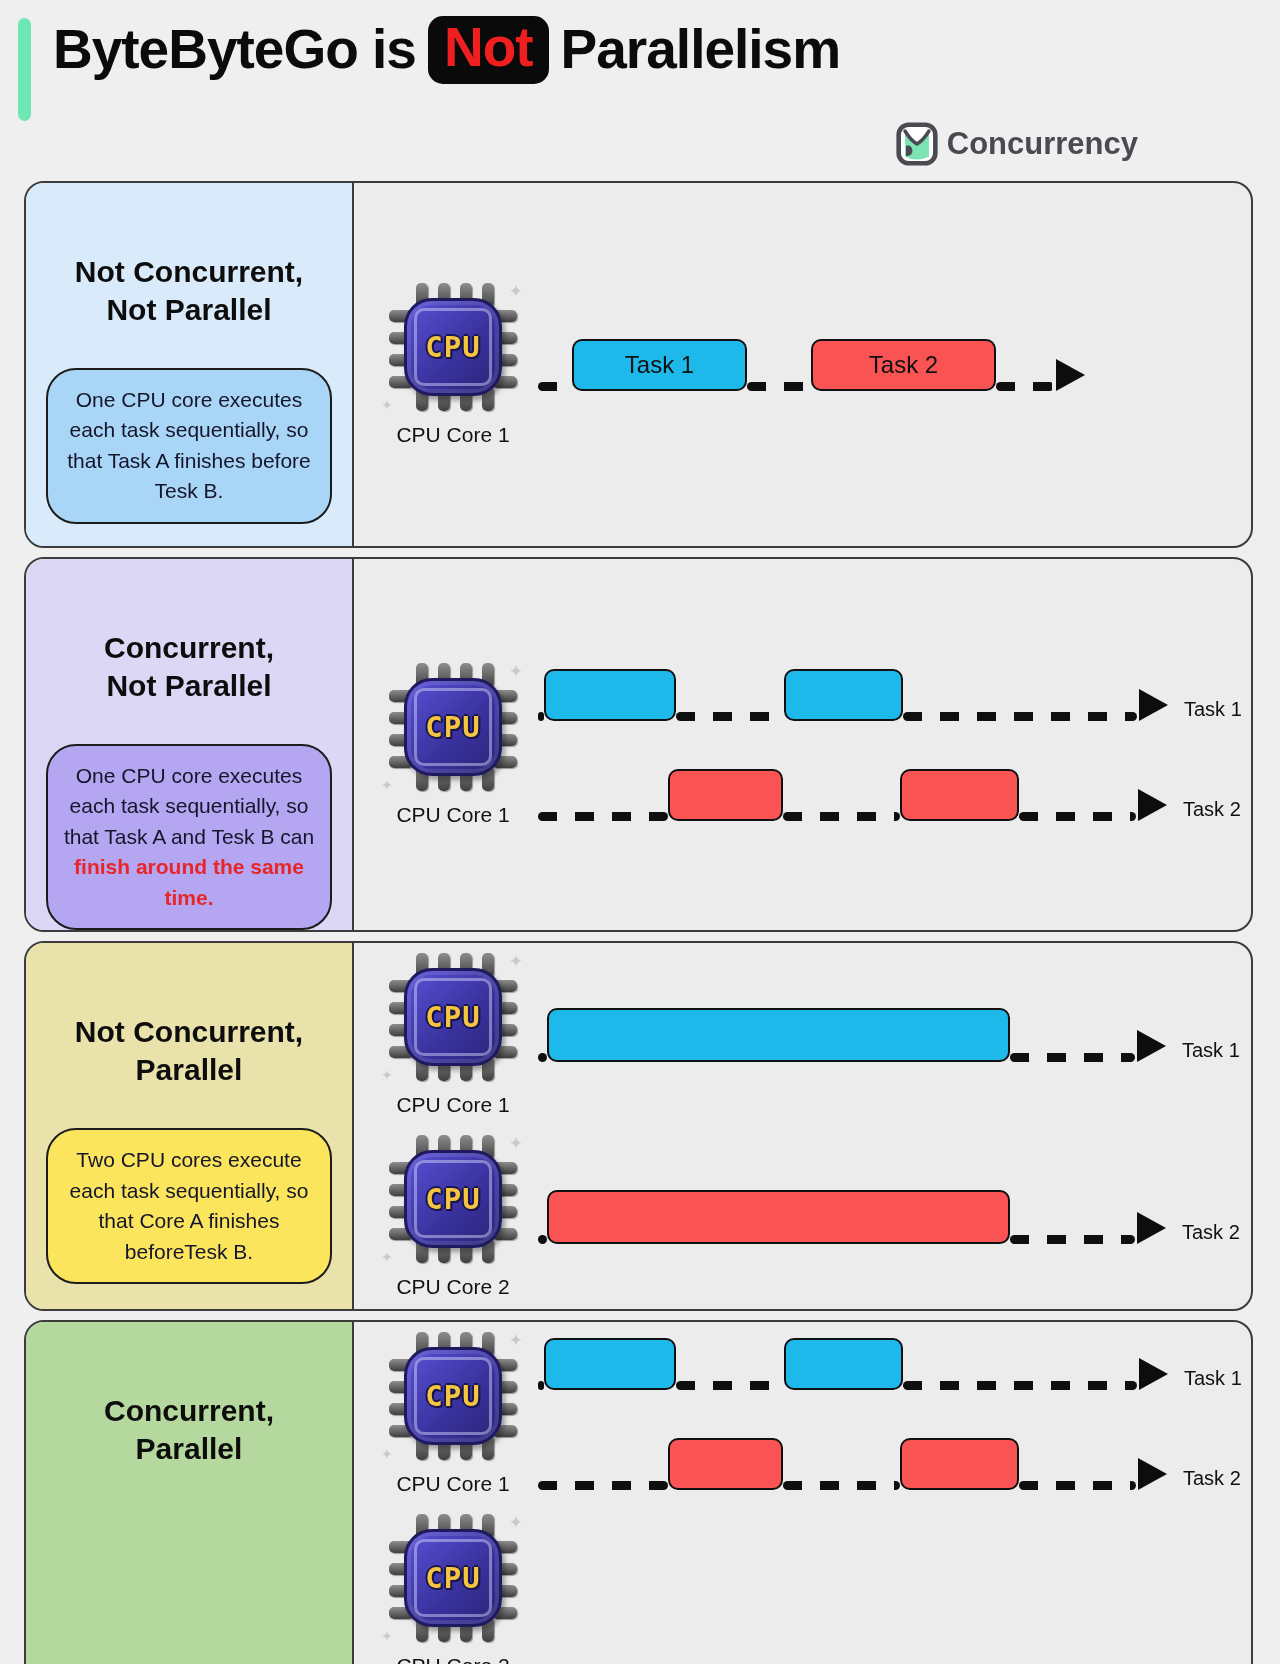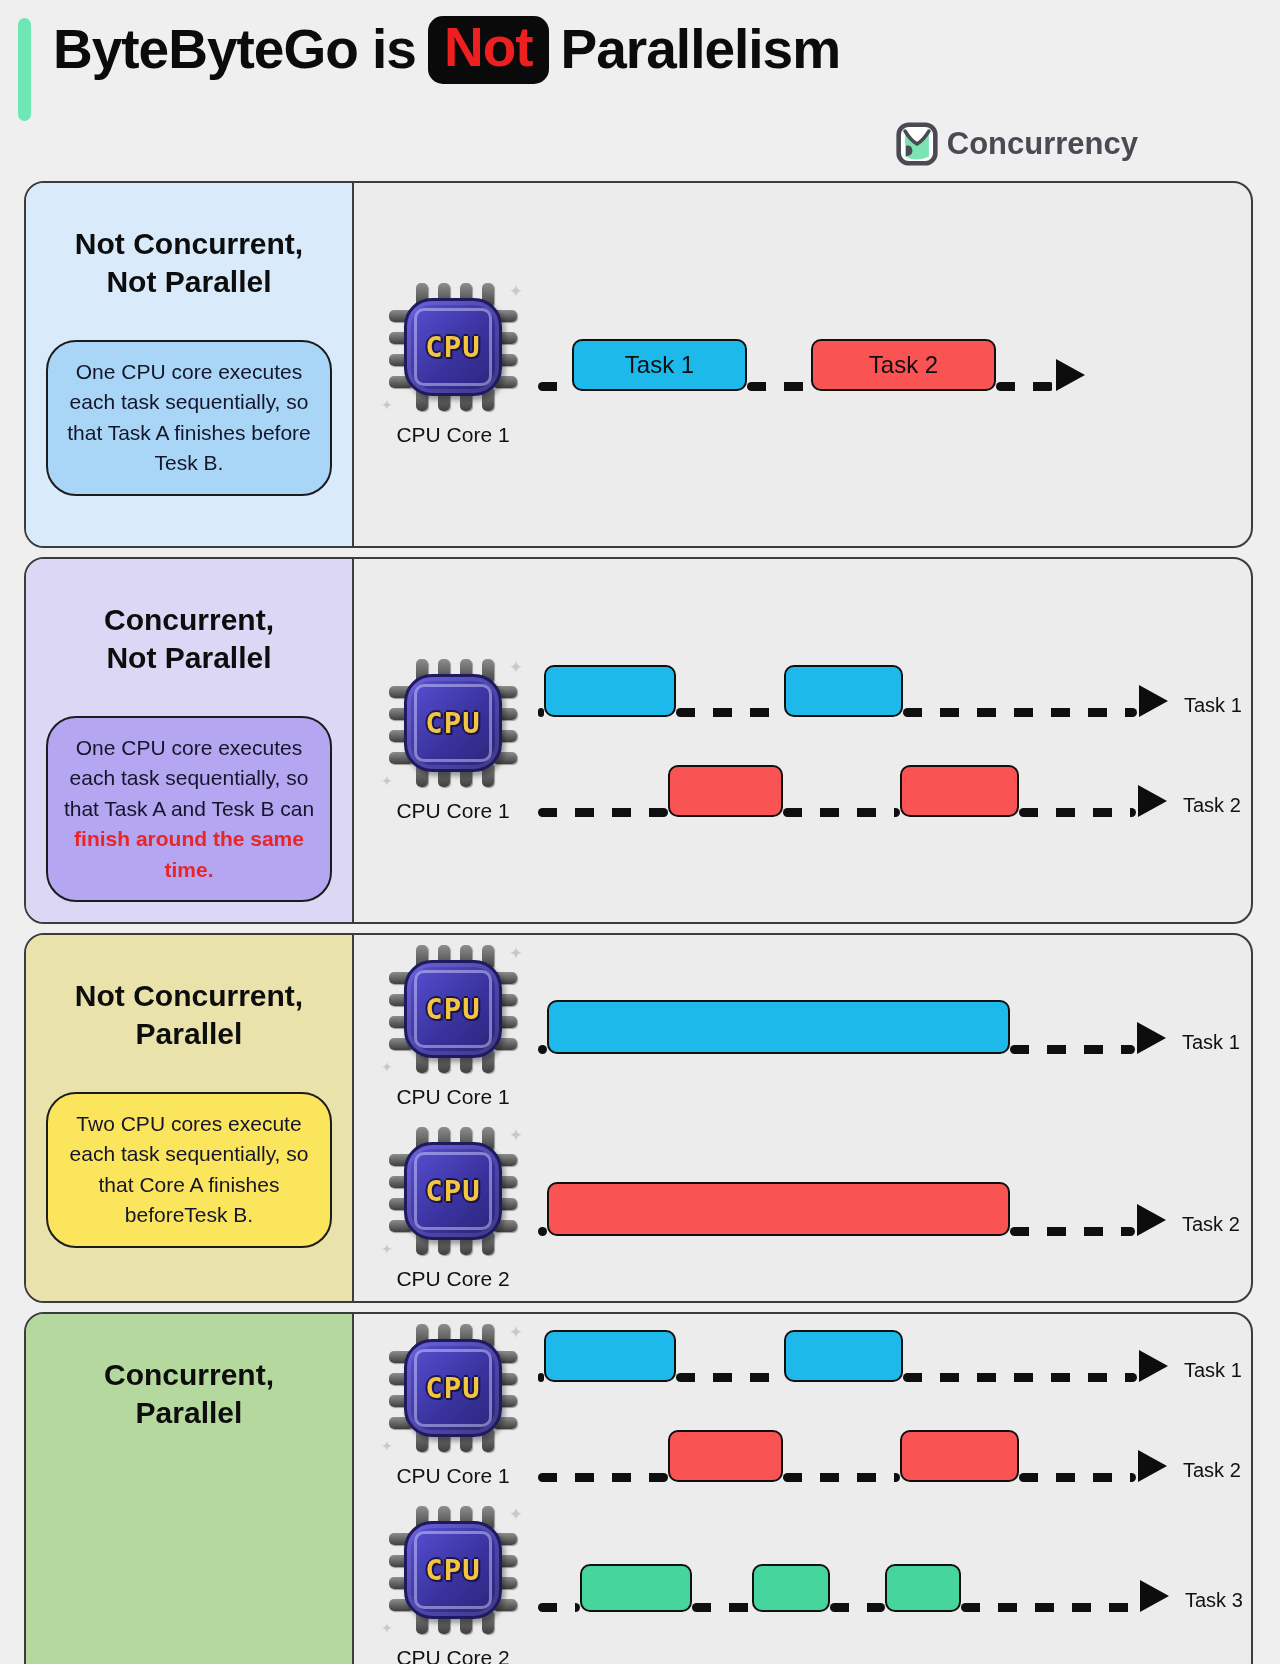--- a/index.html
+++ b/index.html
@@ -16,21 +16,21 @@
   .accent { width:13px; height:103px; background:#6fe7b4; border-radius:7px; margin-right:22px; flex:none; margin-top:2px; }
   .title { font-size:55px; font-weight:bold; letter-spacing:-1px; color:#0b0b0b; line-height:1.15; display:flex; align-items:center; white-space:nowrap; }
   .notbox { display:inline-block; background:#0a0a0a; color:#ef1f1f; border-radius:15px; padding:1px 16px 6px 16px; margin:0 12px; line-height:1.1; }
   .brand-row { display:flex; justify-content:flex-end; align-items:center; gap:8px; padding-right:142px; margin-top:-2px; height:50px; }
   .brand-name { font-size:31px; font-weight:bold; color:#4a4a52; letter-spacing:0; }
   .brand-icon { width:44px; height:44px; }
   
   #sections { margin:12px 27px 0 24px; }
   .section { display:flex; border:2px solid #3c3c3c; border-radius:20px; overflow:hidden; background:#ececec; min-height:367px; margin-bottom:9px; }
   .left { width:328px; flex:none; border-right:2px solid #3c3c3c; display:flex; flex-direction:column; align-items:center; padding-top:42px; }
-  .heading { font-size:30px; font-weight:bold; text-align:center; line-height:1.25; color:#0d0d0d; }
+  .heading { font-size:30px; font-weight:bold; text-align:center; line-height:1.25; color:#0d0d0d;margin-top:28px; }
   .descbox { margin-top:40px; width:286px; border:2px solid #1c1c1c; border-radius:30px; padding:15px 10px; text-align:center; font-size:21px; line-height:1.45; color:#15152b; }
   .red { color:#e8262a; font-weight:bold; }
   .right { flex:1; display:flex; flex-direction:column; justify-content:center; align-items:flex-start; padding:10px 6px 10px 14px; }
   .unit { display:flex; align-items:center; width:100%; }
   .unit + .unit { margin-top:18px; }
   
   .cpu-block { width:170px; flex:none; display:flex; flex-direction:column; align-items:center; }
   .cpu { position:relative; width:128px; height:128px; }
   .pin { position:absolute; background:linear-gradient(#8d8d8d,#3f3f3f); border-radius:5px; box-shadow:1px 1px 1px rgba(0,0,0,.35); }
   .pv { width:12px; height:25px; }
@@ -357,28 +357,17 @@
               <div class="cpubody">
                 <div class="cpuinner"></div>
                 <span class="cputext">CPU</span>
               </div>
               <span class="sp sp1"></span>
               <span class="sp sp2"></span>
             </div>
             <div class="cpulabel">CPU Core 2</div>
           </div>
           <div class="rows">
-            <div class="row">
-              <div class="seg-line" style="width: 42px;"></div>
-              <div class="box tex" style="width: 112px; background: rgb(70, 213, 157); height: 48px;"></div>
-              <div class="seg-line" style="width: 60px;"></div>
-              <div class="box tex" style="width: 78px; background: rgb(70, 213, 157); height: 48px;"></div>
-              <div class="seg-line" style="width: 55px;"></div>
-              <div class="box tex" style="width: 76px; background: rgb(70, 213, 157); height: 48px;"></div>
-              <div class="seg-line" style="width: 177px;"></div>
-              <div class="arrow"></div>
-              <span class="row-label">Task 3</span>
-            </div>
           </div>
         </div>
       </div>
     </section>
   </main>
 
 </body></html>

